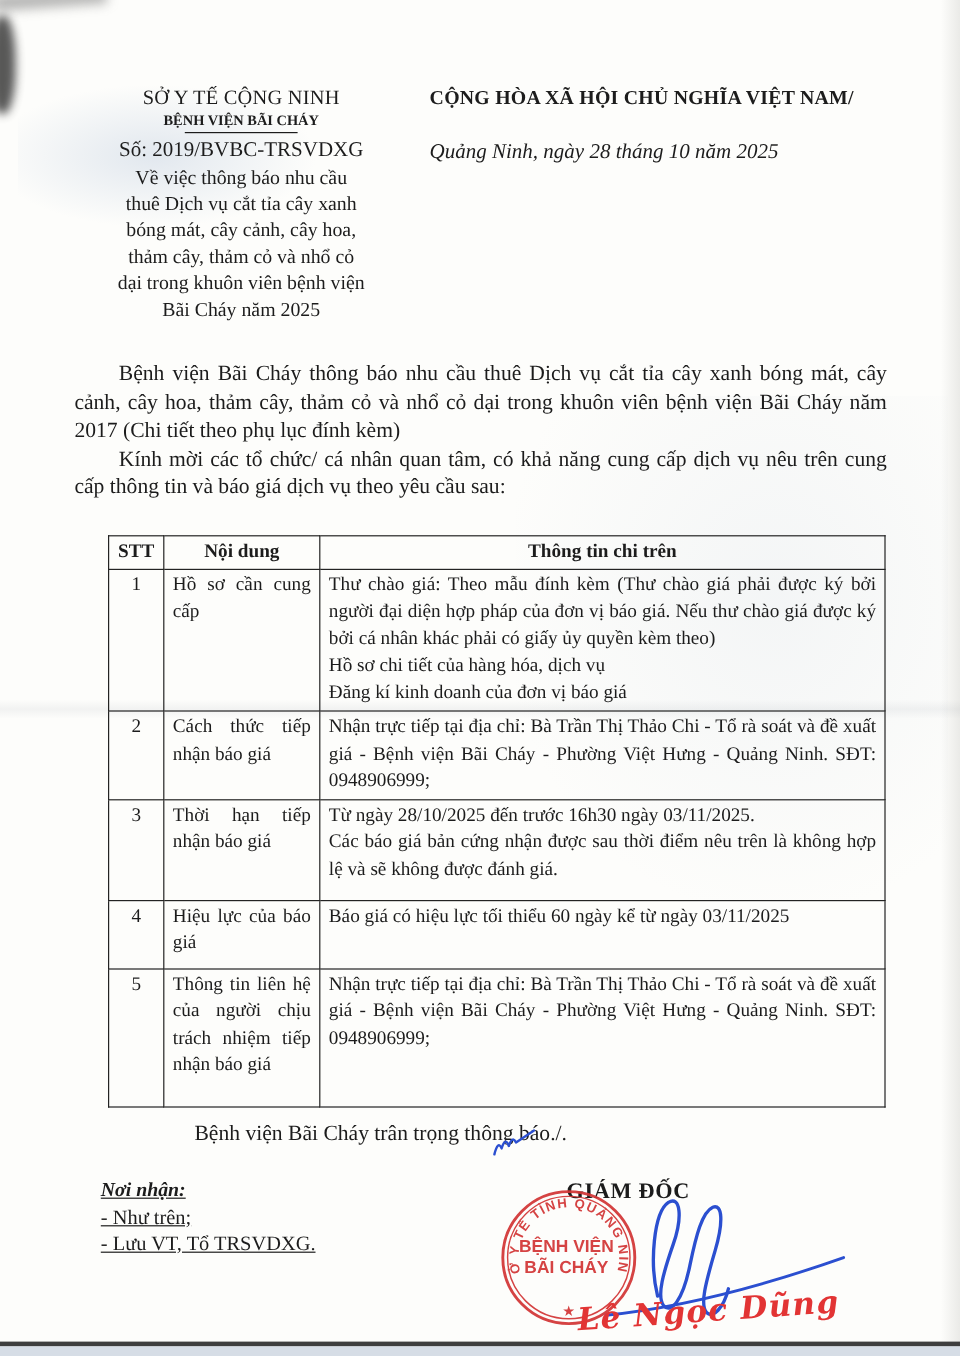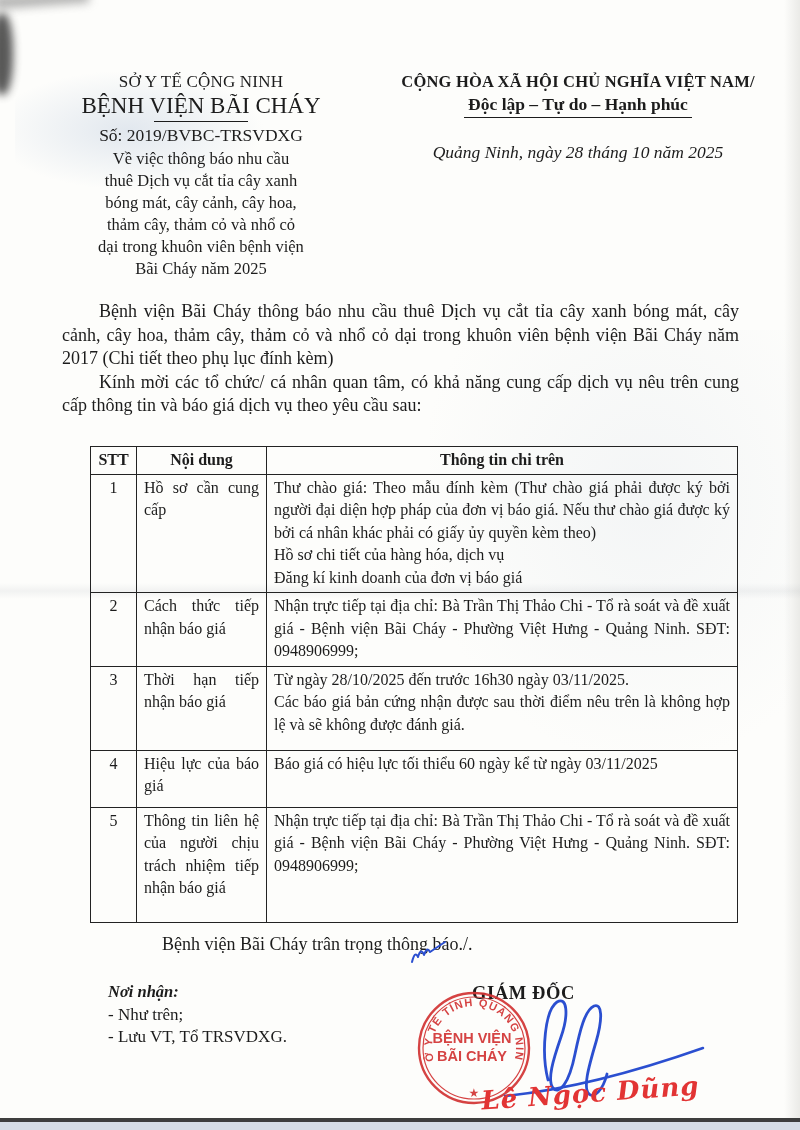--- a/index.html
+++ b/index.html
@@ -26,26 +26,26 @@
   .crease{left:0;top:583px;width:100%;height:16px;
     background:linear-gradient(to bottom, rgba(0,0,0,0), rgba(105,115,130,.08) 50%, rgba(0,0,0,0));}
   .edge-right{right:0;top:0;width:16px;height:100%;
     background:linear-gradient(to left, rgba(120,120,112,.14), rgba(120,120,112,0));}
   .bottom-line{left:0;top:1118px;width:100%;height:4px;background:#3e3e3e;filter:blur(.6px);}
   .bottom-strip{left:0;top:1122px;width:100%;height:8px;background:#d6dde6;}
 
   
   .hdr-left{left:62px;top:72px;width:278px;text-align:center;}
   .hdr-left .agency{font-size:17px;letter-spacing:.2px;}
-  .hdr-left .org{font-size:23px;font-weight:normal;margin-top:1px;}
+  .hdr-left .org{font-size:12px;font-weight:bold;margin-top:1px;}
   .hdr-left .org-rule{width:94px;height:0;border-top:1.6px solid #1c1c1c;margin:2px auto 3px;}
   .hdr-left .doc-number{font-size:17.5px;}
   .hdr-left .subject{font-size:16.5px;line-height:22px;margin-top:2px;}
 
-  .hdr-right{left:380px;top:72px;width:396px;text-align:center;}
+  .hdr-right{left:358px;top:72px;width:396px;text-align:left;}
   .hdr-right .motto1{font-size:16.5px;font-weight:bold;letter-spacing:.2px;}
   .hdr-right .motto2{display:inline-block;font-size:17.5px;font-weight:bold;
     border-bottom:1.6px solid #1c1c1c;padding:0 4px 2px;margin-top:2px;}
   .hdr-right .dateline{font-size:17.5px;font-style:italic;margin-top:24px;}
 
   
   .body-text{left:62px;top:300px;width:677px;font-size:18px;line-height:23.6px;}
   .body-text .salutation{margin:0 0 3px 131px;}
   .body-text p{margin:0;text-align:justify;text-indent:37px;}
 
@@ -57,21 +57,21 @@
   table.quote th{font-weight:bold;text-align:center;padding:2px 4px;height:27px;vertical-align:middle;}
   td.c-stt{width:46px;text-align:center;padding-top:5px;}
   td.c-nd{width:130px;text-align:justify;padding-top:5px;}
   td.c-ct{text-align:justify;padding-top:4px;}
   tr.r1{height:112px;} tr.r2{height:71px;} tr.r3{height:84px;}
   tr.r4{height:57px;} tr.r5{height:115px;}
 
   
   .closing{left:114px;top:934px;font-size:18px;margin-left:48px;}
   .init-mark{left:408px;top:938px;}
-  .recipients-block{left:108px;top:981px;font-size:17px;line-height:22px;}
+  .recipients-block{left:84px;top:981px;font-size:17px;line-height:22px;text-decoration:underline;}
   .recipients-label{font-size:16.5px;font-weight:bold;font-style:italic;margin-bottom:1px;}
   .signer-title{left:472px;top:983px;font-size:18.5px;font-weight:bold;letter-spacing:.6px;}
   .stamp{left:402px;top:990px;opacity:.92;}
   .signature{left:495px;top:992px;}
   .signer-name{left:481px;top:1078px;font-family:"DejaVu Serif", serif;
     font-style:italic;font-weight:bold;font-size:26px;color:#e23434;
     transform:rotate(-4deg);letter-spacing:1px;}
 </style>
 </head>
 <body>
@@ -93,21 +93,20 @@
   <div class="subject preline">Về việc thông báo nhu cầu
 thuê Dịch vụ cắt tỉa cây xanh
 bóng mát, cây cảnh, cây hoa,
 thảm cây, thảm cỏ và nhổ cỏ
 dại trong khuôn viên bệnh viện
 Bãi Cháy năm 2025</div>
 </div>
 
 <div class="abs hdr-right">
   <div class="motto1">CỘNG HÒA XÃ HỘI CHỦ NGHĨA VIỆT NAM/</div>
-  <div><span class="motto2">Độc lập – Tự do – Hạnh phúc</span></div>
   <div class="dateline">Quảng Ninh, ngày 28 tháng 10 năm 2025</div>
 </div>
 
 <div class="abs body-text">
   <p>Bệnh viện Bãi Cháy thông báo nhu cầu thuê Dịch vụ cắt tỉa cây xanh bóng mát, cây cảnh, cây hoa, thảm cây, thảm cỏ và nhổ cỏ dại trong khuôn viên bệnh viện Bãi Cháy năm 2017 (Chi tiết theo phụ lục đính kèm)</p>
   <p>Kính mời các tổ chức/ cá nhân quan tâm, có khả năng cung cấp dịch vụ nêu trên cung cấp thông tin và báo giá dịch vụ theo yêu cầu sau:</p>
 </div>
 
 <table class="quote">
   <tbody>

